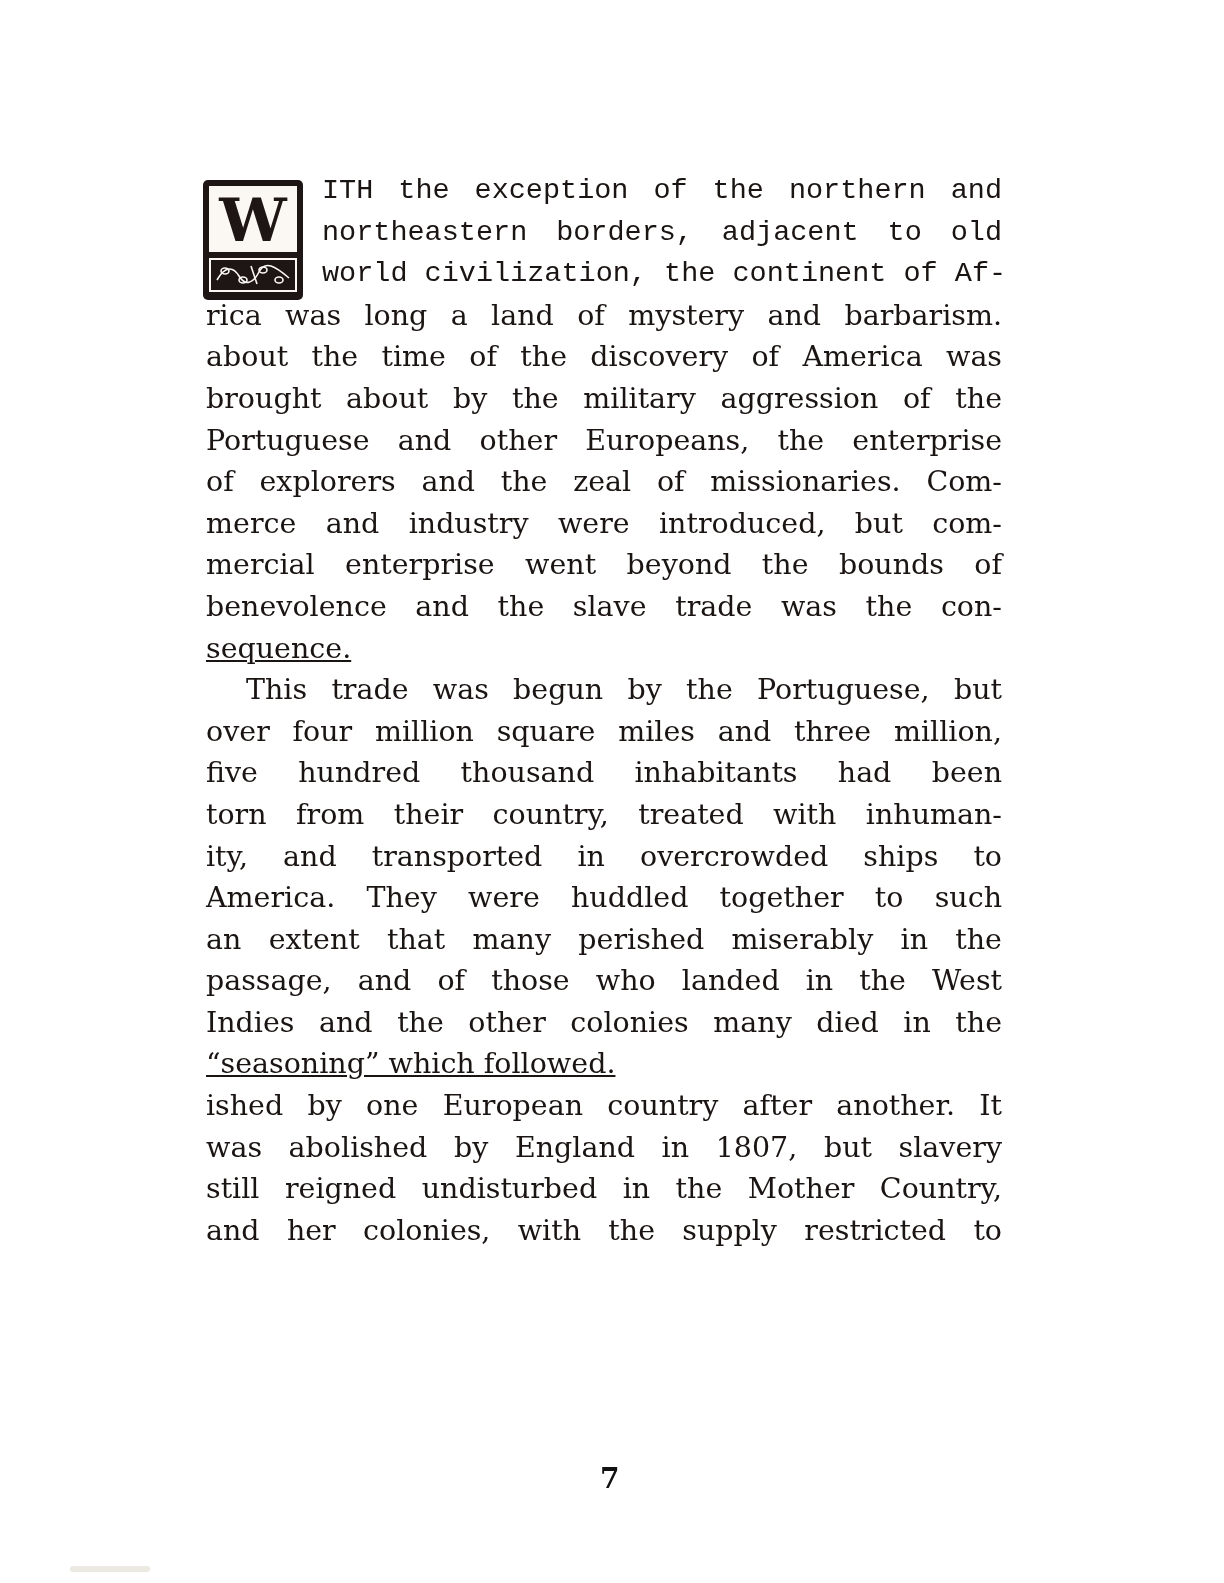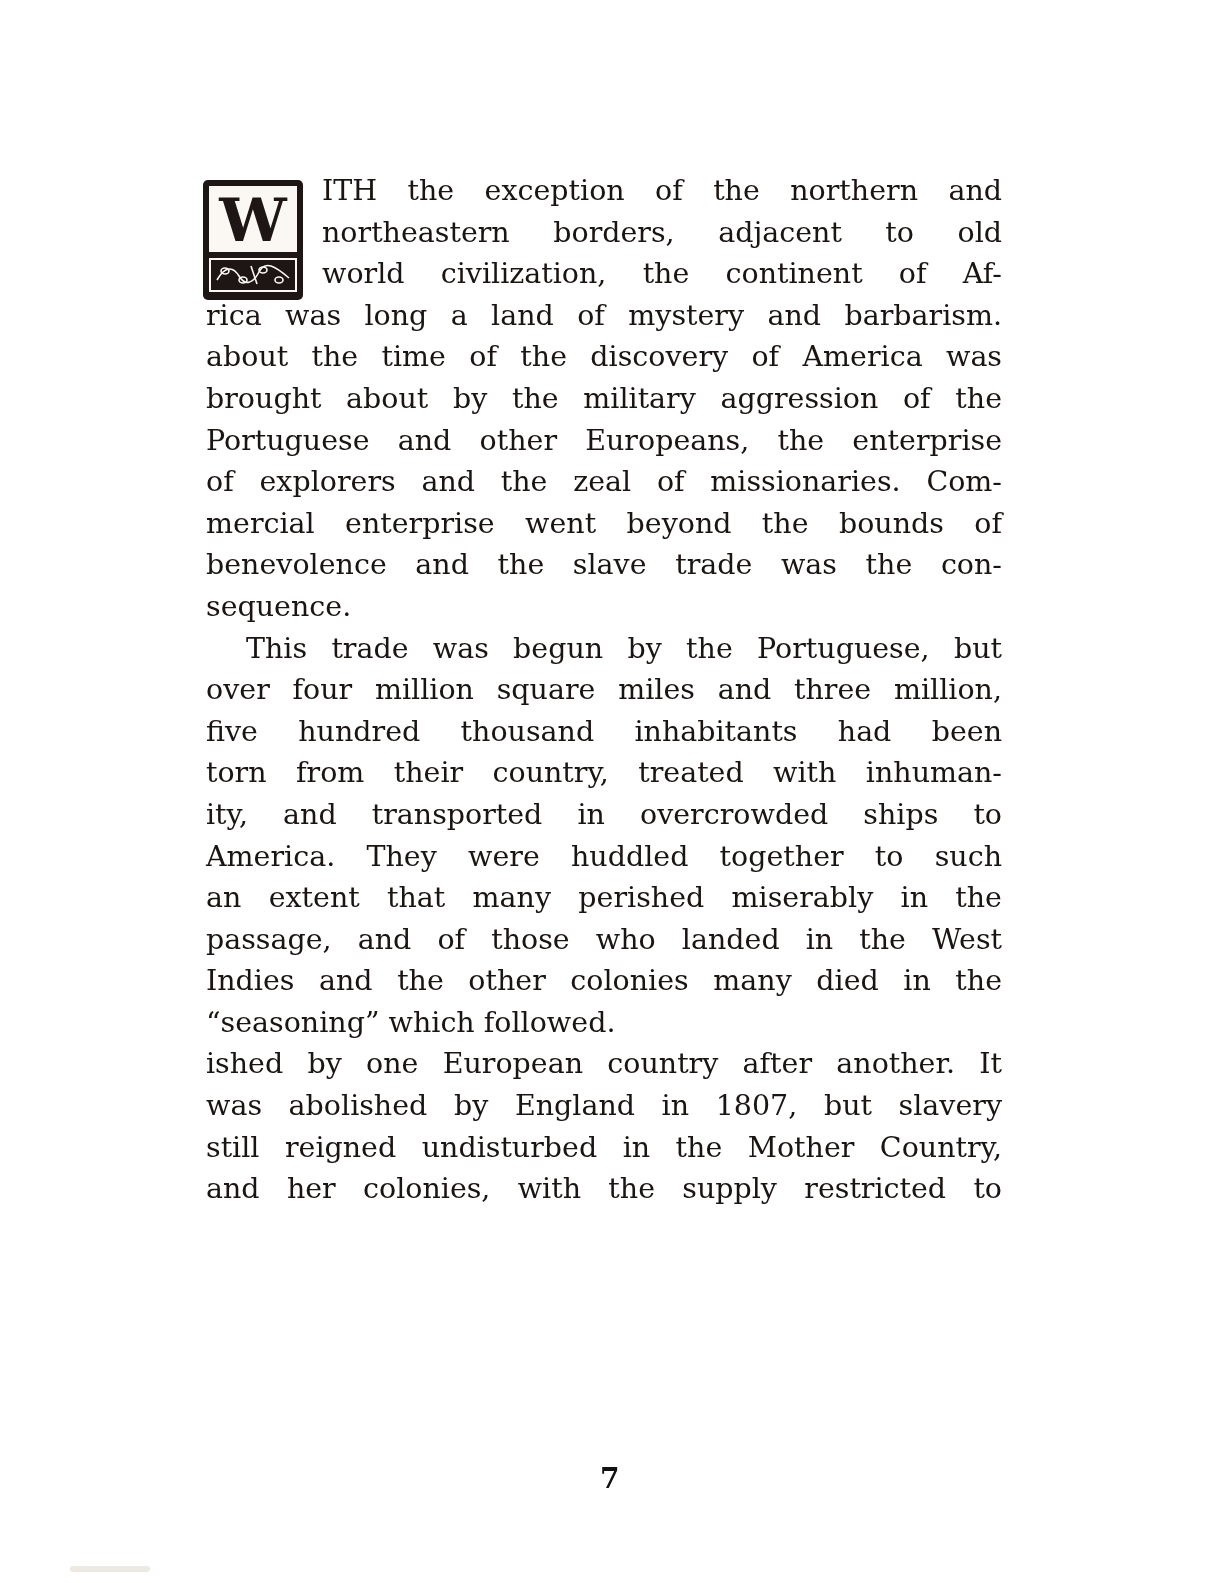--- a/index.html
+++ b/index.html
@@ -19,23 +19,23 @@
   }
   .line {
     display: block;
     height: 41.6px;
     line-height: 41.6px;
     font-size: 28.5px;
     white-space: nowrap;
     text-align: justify;
     text-align-last: justify;
   }
-  .line.last { text-align-last: left; }
+  .line.last { text-align-last: left; text-decoration: underline; }
   .line.indent { padding-left: 40px; }
-  .line.dc { padding-left: 116px; }
+  .line.dc { padding-left: 116px; font-family: Liberation Mono, monospace; }
   .dropcap {
     position: absolute;
     left: -3px;
     top: 10px;
     width: 100px;
     height: 120px;
     background: #1e1614;
     border-radius: 5px;
     box-sizing: border-box;
     padding: 6px;
@@ -100,20 +100,21 @@
     <span class="line dc">northeastern borders, adjacent to old</span>
     <span class="line dc">world civilization, the continent of Af-</span>
     <span class="line">rica was long a land of mystery and barbarism.</span>
   </div>
 
   <div>
     <span class="line">about the time of the discovery of America was</span>
     <span class="line">brought about by the military aggression of the</span>
     <span class="line">Portuguese and other Europeans, the enterprise</span>
     <span class="line">of explorers and the zeal of missionaries.  Com-</span>
+    <span class="line">merce and industry were introduced, but com-</span>
     <span class="line">mercial enterprise went beyond the bounds of</span>
     <span class="line">benevolence and the slave trade was the con-</span>
     <span class="line last">sequence.</span>
   </div>
 
   <div>
     <span class="line indent">This trade was begun by the Portuguese, but</span>
     <span class="line">over four million square miles and three million,</span>
     <span class="line">five hundred thousand inhabitants had been</span>
     <span class="line">torn from their country, treated with inhuman-</span>

